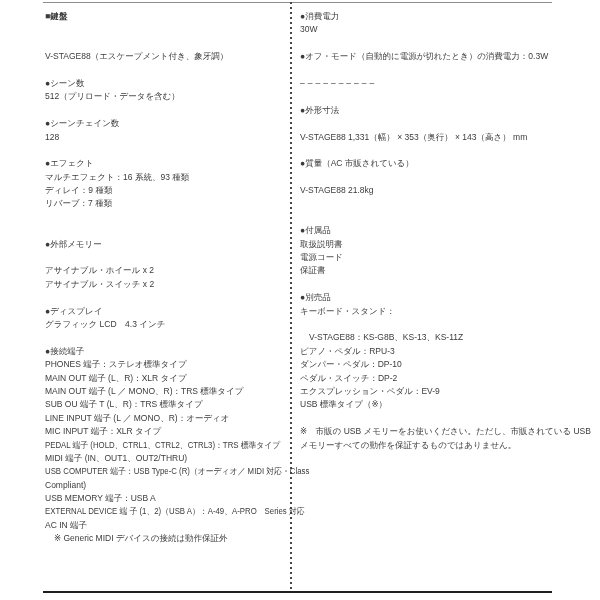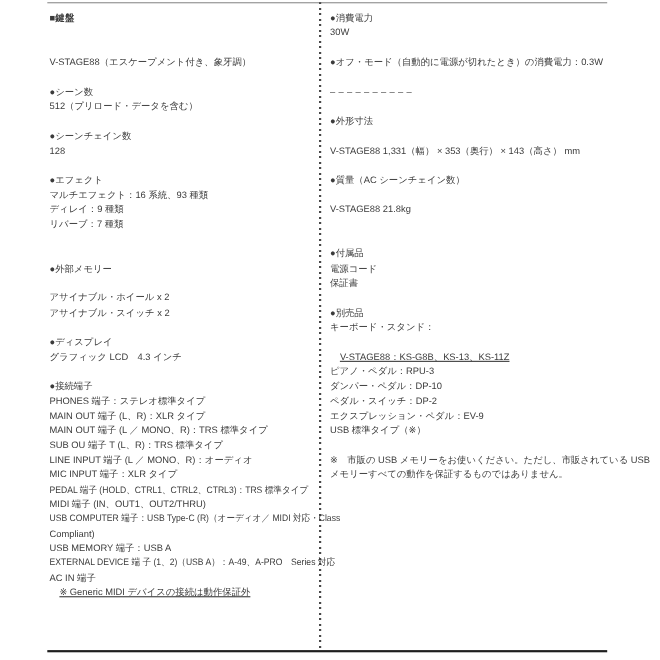--- a/index.html
+++ b/index.html
@@ -11,21 +11,21 @@
   .rule-bottom{position:absolute;left:43px;top:591px;width:509px;height:2px;background:#1f1f1f;}
   .divider{
     position:absolute;left:290px;top:2px;width:2px;height:590px;
     background:repeating-linear-gradient(to bottom,#474747 0 2px,transparent 2px 5px);
   }
   .col{position:absolute;top:10px;font-size:8.5px;line-height:13.4px;white-space:nowrap;}
   .col-left{left:45px;width:244px;}
   .col-right{left:300px;width:268px;}
   .line{height:13.4px;}
   .line.h1{font-weight:bold;letter-spacing:.2px;}
-  .line.indent{padding-left:9px;text-decoration:underline;}
+  .line.indent{padding-left:9px;}
   .line.fit{transform:scaleX(.92);transform-origin:0 50%;}
   .line.dashes{letter-spacing:3px;color:#474747;}
 </style>
 </head>
 <body>
 
 <div class="page">
   <div class="rule-top"></div>
   <div class="divider"></div>
   <div class="rule-bottom"></div>
@@ -76,26 +76,27 @@
       <div class="line">30W</div>
       <div class="line">&nbsp;</div>
       <div class="line">●オフ・モード（自動的に電源が切れたとき）の消費電力：0.3W</div>
       <div class="line">&nbsp;</div>
       <div class="line dashes">––––––––––</div>
       <div class="line">&nbsp;</div>
       <div class="line">●外形寸法</div>
       <div class="line">&nbsp;</div>
       <div class="line">V-STAGE88 1,331（幅） × 353（奥行） × 143（高さ） mm</div>
       <div class="line">&nbsp;</div>
-      <div class="line">●質量（AC シーンチェイン数）</div>
+      <div class="line">●質量（AC 市販されている）</div>
       <div class="line">&nbsp;</div>
       <div class="line">V-STAGE88 21.8kg</div>
       <div class="line">&nbsp;</div>
       <div class="line">&nbsp;</div>
       <div class="line">●付属品</div>
+      <div class="line">取扱説明書</div>
       <div class="line">電源コード</div>
       <div class="line">保証書</div>
       <div class="line">&nbsp;</div>
       <div class="line">●別売品</div>
       <div class="line">キーボード・スタンド：</div>
       <div class="line">&nbsp;</div>
       <div class="line indent">V-STAGE88：KS-G8B、KS-13、KS-11Z</div>
       <div class="line">ピアノ・ペダル：RPU-3</div>
       <div class="line">ダンパー・ペダル：DP-10</div>
       <div class="line">ペダル・スイッチ：DP-2</div>

